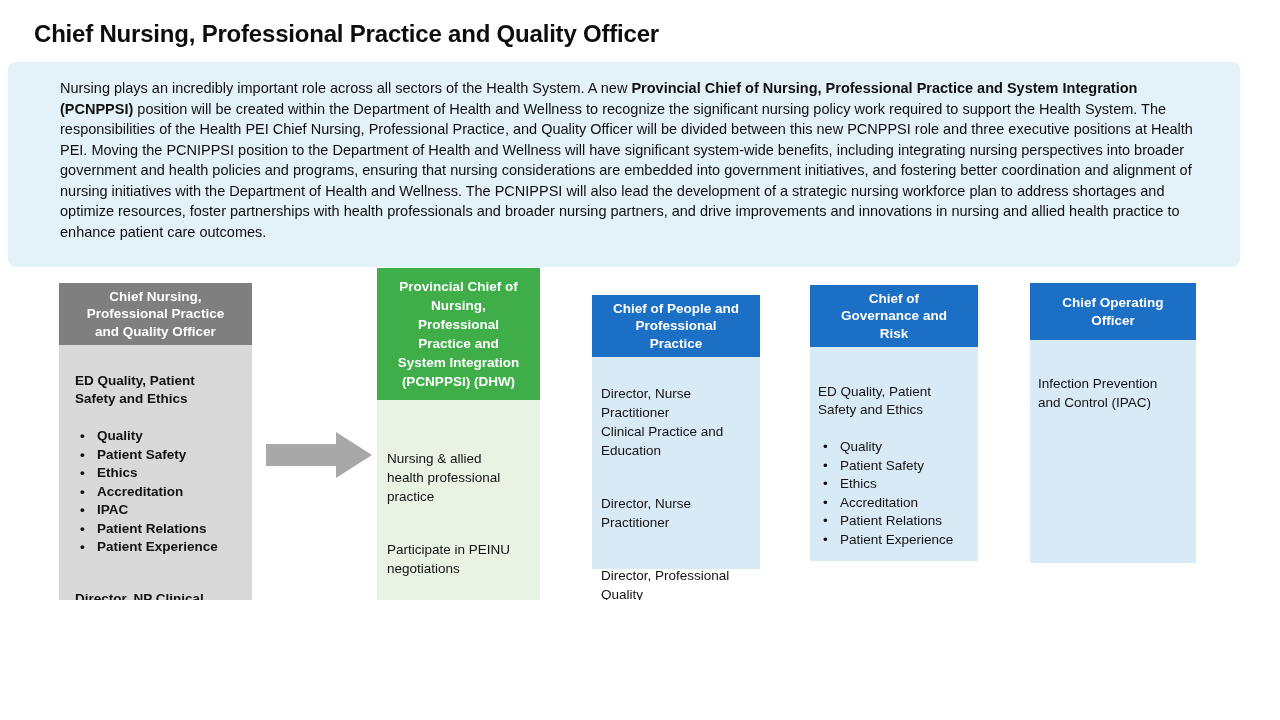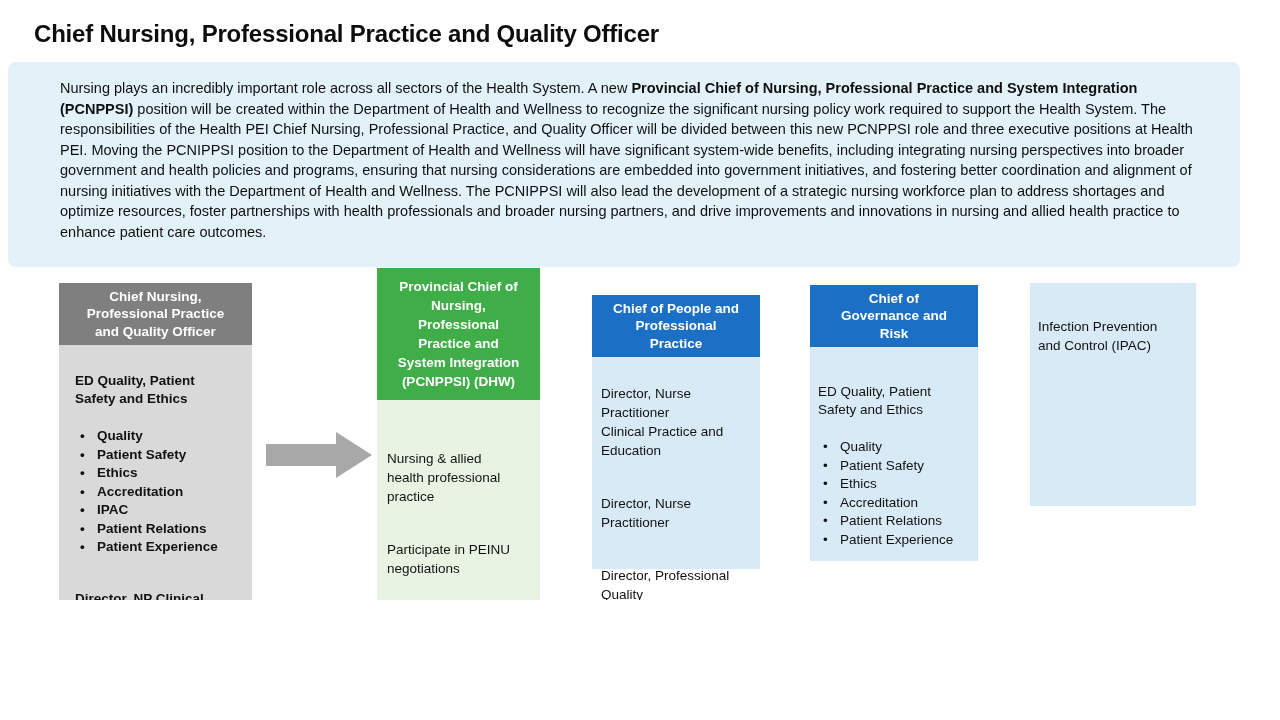--- a/index.html
+++ b/index.html
@@ -136,20 +136,22 @@
           <li>Patient Safety</li>
           <li>Ethics</li>
           <li>Accreditation</li>
           <li>Patient Relations</li>
           <li>Patient Experience</li>
         </ul>
     </div>
   </div>
 
   <div class="col c5">
+    <div class="col-header">Chief Operating
+Officer</div>
     <div class="col-body">
       <div class="blk">Infection Prevention
 and Control (IPAC)</div>
     </div>
   </div>
 
   <div class="footer-bar"></div>
   <div class="logo">
     <span class="logo-health">Health</span>
     <span class="logo-pei">PEI</span>

